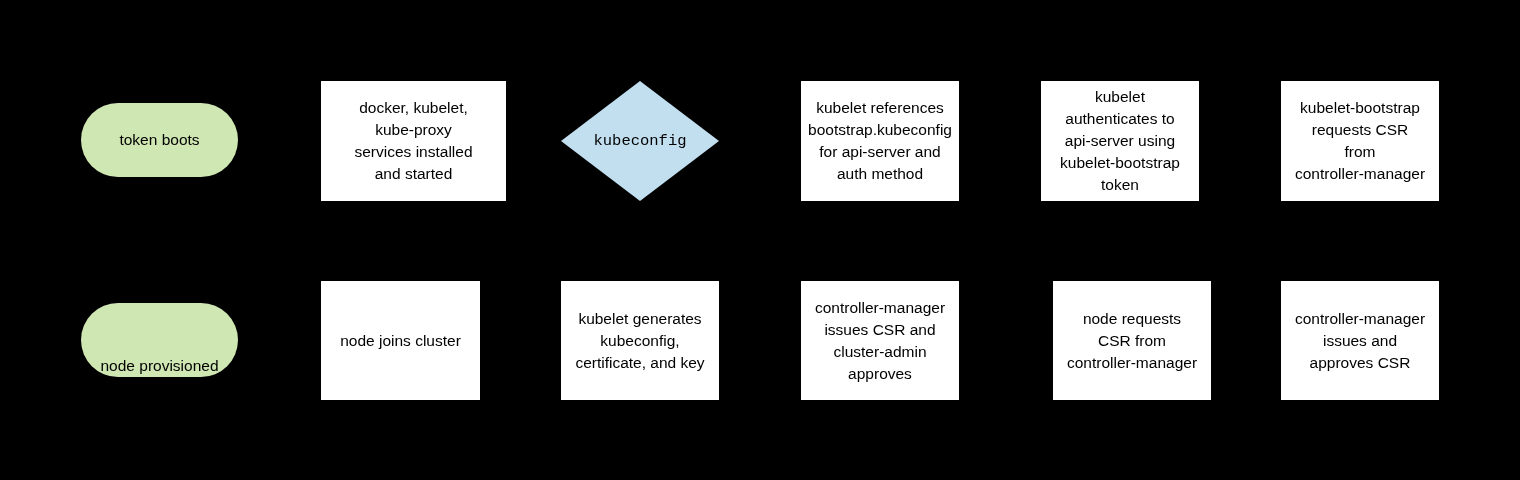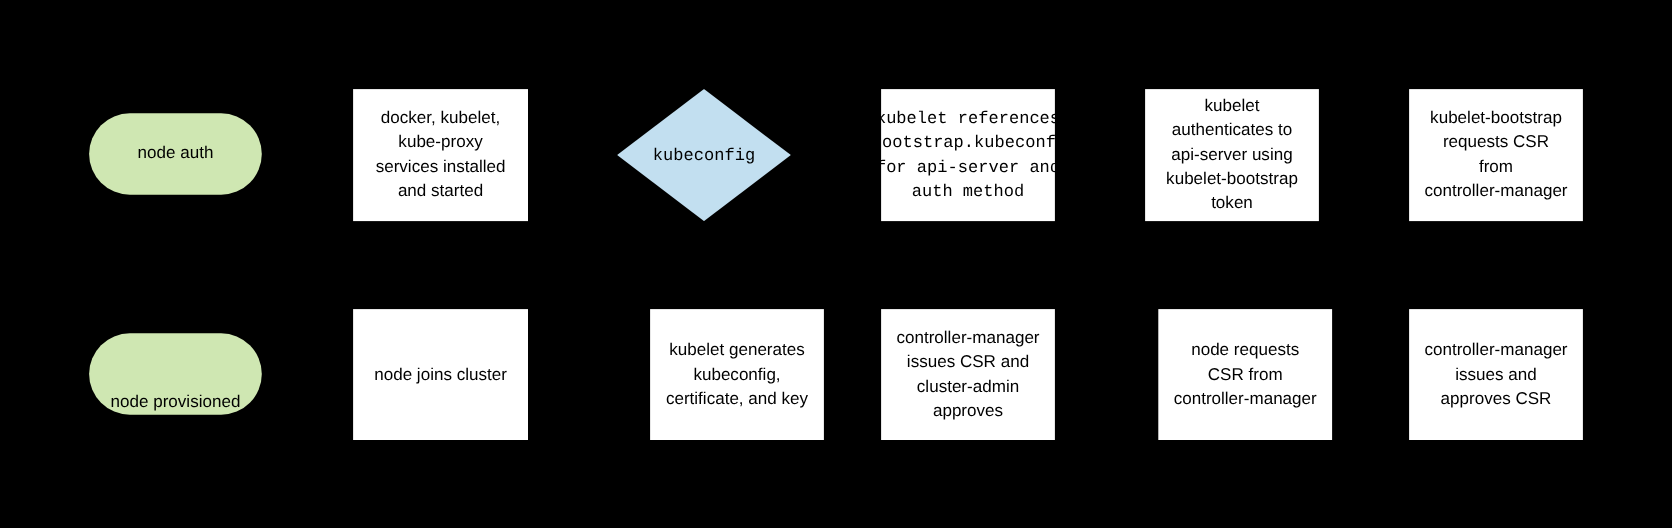--- a/index.html
+++ b/index.html
@@ -72,44 +72,44 @@
     position: relative;
     z-index: 2;
   }
 
   .label {
     pointer-events: none;
   }
 
   
   #n-r1c1 { left: 81px;   top: 103px; width: 157px; height: 74px; }
-  #n-r1c2 { left: 321px;  top: 81px;  width: 159px; height: 120px; }
+  #n-r1c2 { left: 321px;  top: 81px;  width: 185px; height: 120px; }
   #n-r1c3 { left: 561px;  top: 81px;  width: 158px; height: 120px; }
   #n-r1c4 { left: 801px;  top: 81px;  width: 158px; height: 120px; }
   #n-r1c5 { left: 1041px; top: 81px;  width: 158px; height: 120px; }
   #n-r1c6 { left: 1281px; top: 81px;  width: 158px; height: 120px; }
 
   
   #n-r2c1 { left: 81px;   top: 303px; width: 157px; height: 74px; align-items: flex-end; }
   #n-r2c2 { left: 321px;  top: 281px; width: 159px; height: 119px; }
-  #n-r2c3 { left: 561px;  top: 281px; width: 158px; height: 119px; margin-left: 30px; }
+  #n-r2c3 { left: 561px;  top: 281px; width: 158px; height: 119px; }
   #n-r2c4 { left: 801px;  top: 281px; width: 158px; height: 119px; }
   #n-r2c5 { left: 1041px; top: 281px; width: 158px; height: 119px; margin-left: 12px; }
   #n-r2c6 { left: 1281px; top: 281px; width: 158px; height: 119px; }
 
   
-  #n-r1c4 .label { width: 175px; font-family: Liberation Mono, monospace; }
+  #n-r1c4 .label { width: 175px; }
 </style>
 </head>
 <body>
 
 <div id="canvas">
 
   <div class="node terminator" id="n-r1c1">
-    <span class="label">node auth</span>
+    <span class="label">token boots</span>
   </div>
 
   <div class="node process" id="n-r1c2">
     <span class="label">docker, kubelet,
 kube-proxy
 services installed
 and started</span>
   </div>
 
   <div class="node decision" id="n-r1c3">

